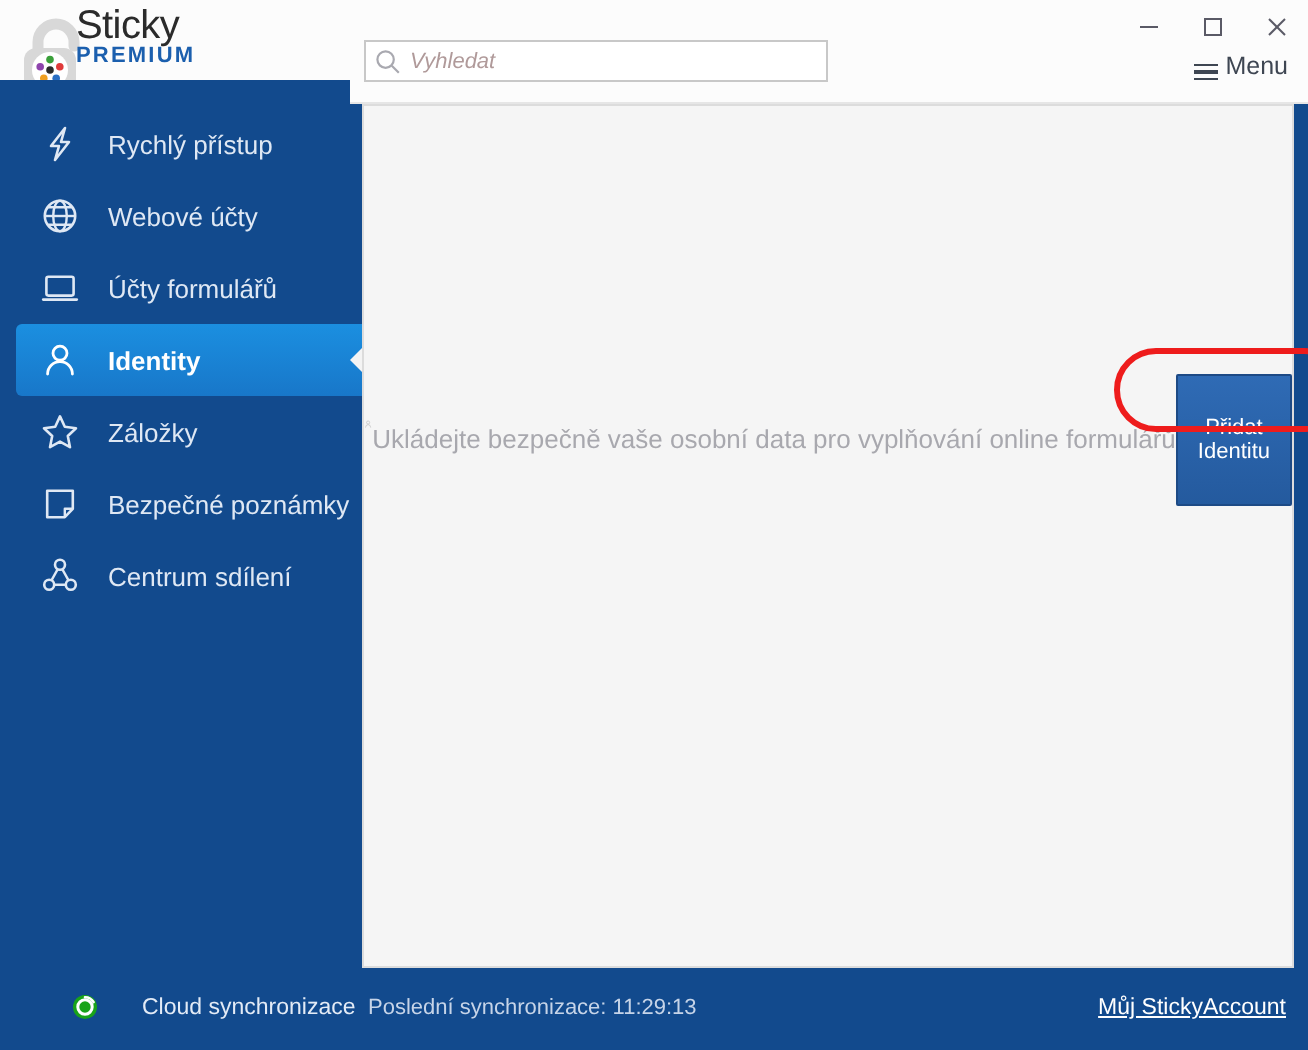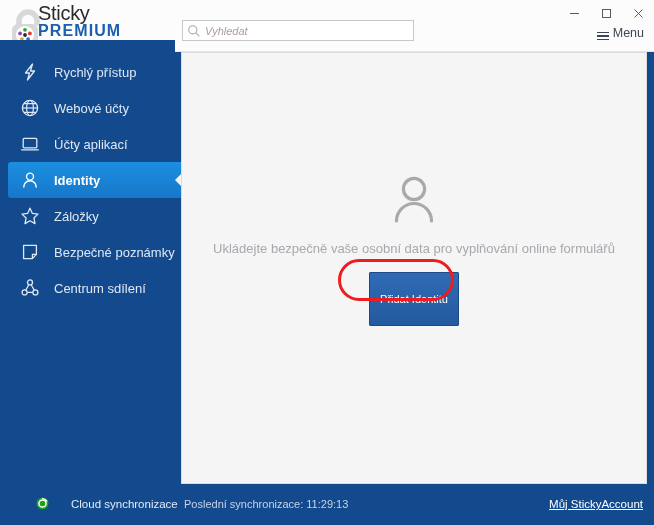--- a/index.html
+++ b/index.html
@@ -65,21 +65,21 @@
   .logo-sticky {
     font-size: 20px; color: #2b2b2b; letter-spacing: -0.3px;
     display: block;
   }
   .logo-password {
     font-size: 20px; color: #8a9099; letter-spacing: -0.3px;
     display: block; margin-top: -1px;
   }
   .logo-premium {
     display: block; text-align: right;
-    font-size: 16px; font-weight: bold; color: #1b5fae;
+    font-size: 11px; font-weight: bold; color: #1b5fae;
     letter-spacing: 1.1px; margin-top: 0px;
   }
 
   
   .search-wrap {
     position: absolute; left: 182px; top: 20px;
     width: 232px; height: 21px;
     background: #fff; border: 1px solid #c8c8c8;
     display: flex; align-items: center;
   }
@@ -131,21 +131,21 @@
   
   .content {
     position: absolute;
     left: 181px; top: 52px;
     width: 466px; height: 432px;
     background: #f5f5f5;
     border: 1px solid #dcdcdc;
   }
   .empty-state {
     position: absolute; left: 0; right: 0; top: 118px;
-    display: flex; flex-direction: column; align-items: center;
+    display: flex; align-items: center;
   }
   .avatar-icon { width: 56px; height: 56px; }
   .empty-msg {
     margin-top: 14px;
     font-size: 13px; color: #a8a8ae;
     white-space: nowrap;
   }
   .btn-wrap {
     position: relative;
     margin-top: 16px;
@@ -279,21 +279,21 @@
       <span class="nav-label">Webové účty</span>
     </div>
 
     <div class="nav-item">
       <span class="nav-icon">
         <svg width="20" height="20" viewBox="0 0 20 20">
           <rect x="3.2" y="4.4" width="13.6" height="9.4" rx="1" fill="none" stroke="#dfe8f4" stroke-width="1.3"></rect>
           <line x1="1.6" y1="15.8" x2="18.4" y2="15.8" stroke="#dfe8f4" stroke-width="1.3" stroke-linecap="round"></line>
         </svg>
       </span>
-      <span class="nav-label">Účty aplikací</span>
+      <span class="nav-label">Účty formulářů</span>
     </div>
 
     <div class="nav-item active">
       <span class="nav-icon">
         <svg width="20" height="20" viewBox="0 0 20 20">
           <circle cx="10" cy="6.6" r="3.5" fill="none" stroke="#ffffff" stroke-width="1.4"></circle>
           <path d="M3.8 17 a6.2 6.2 0 0 1 12.4 0" fill="none" stroke="#ffffff" stroke-width="1.4" stroke-linecap="round"></path>
         </svg>
       </span>
       <span class="nav-label">Identity</span>

